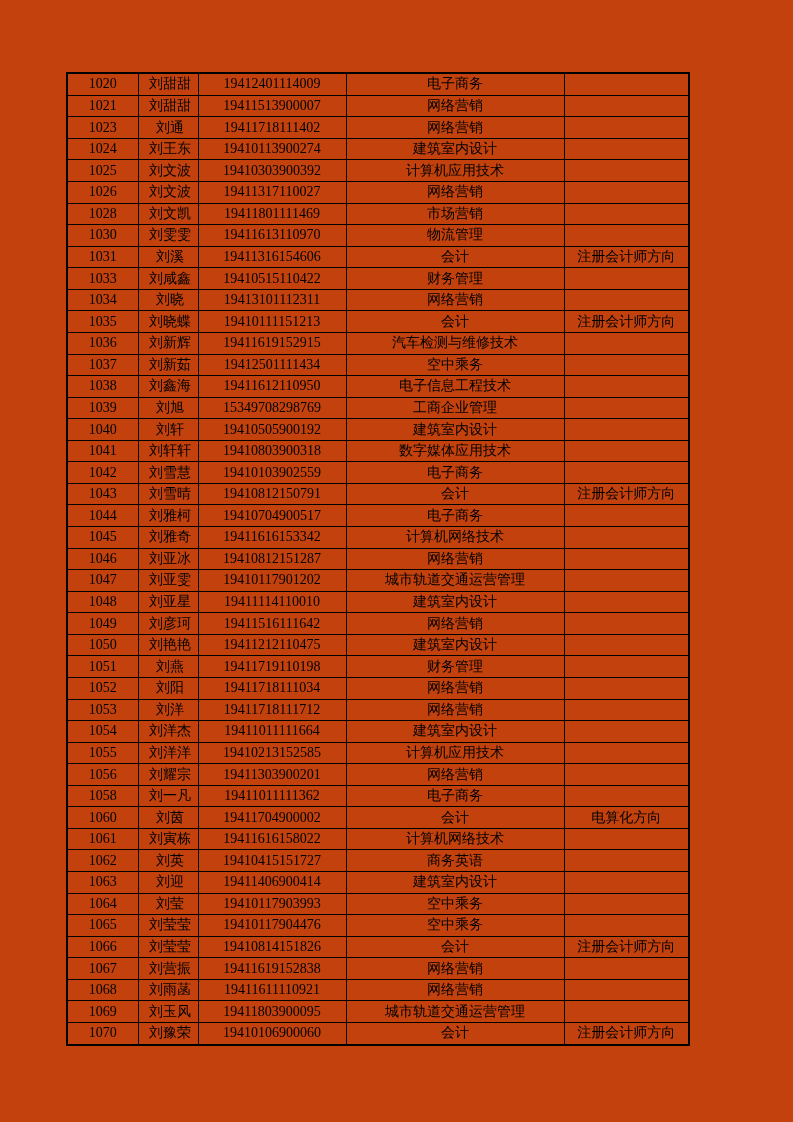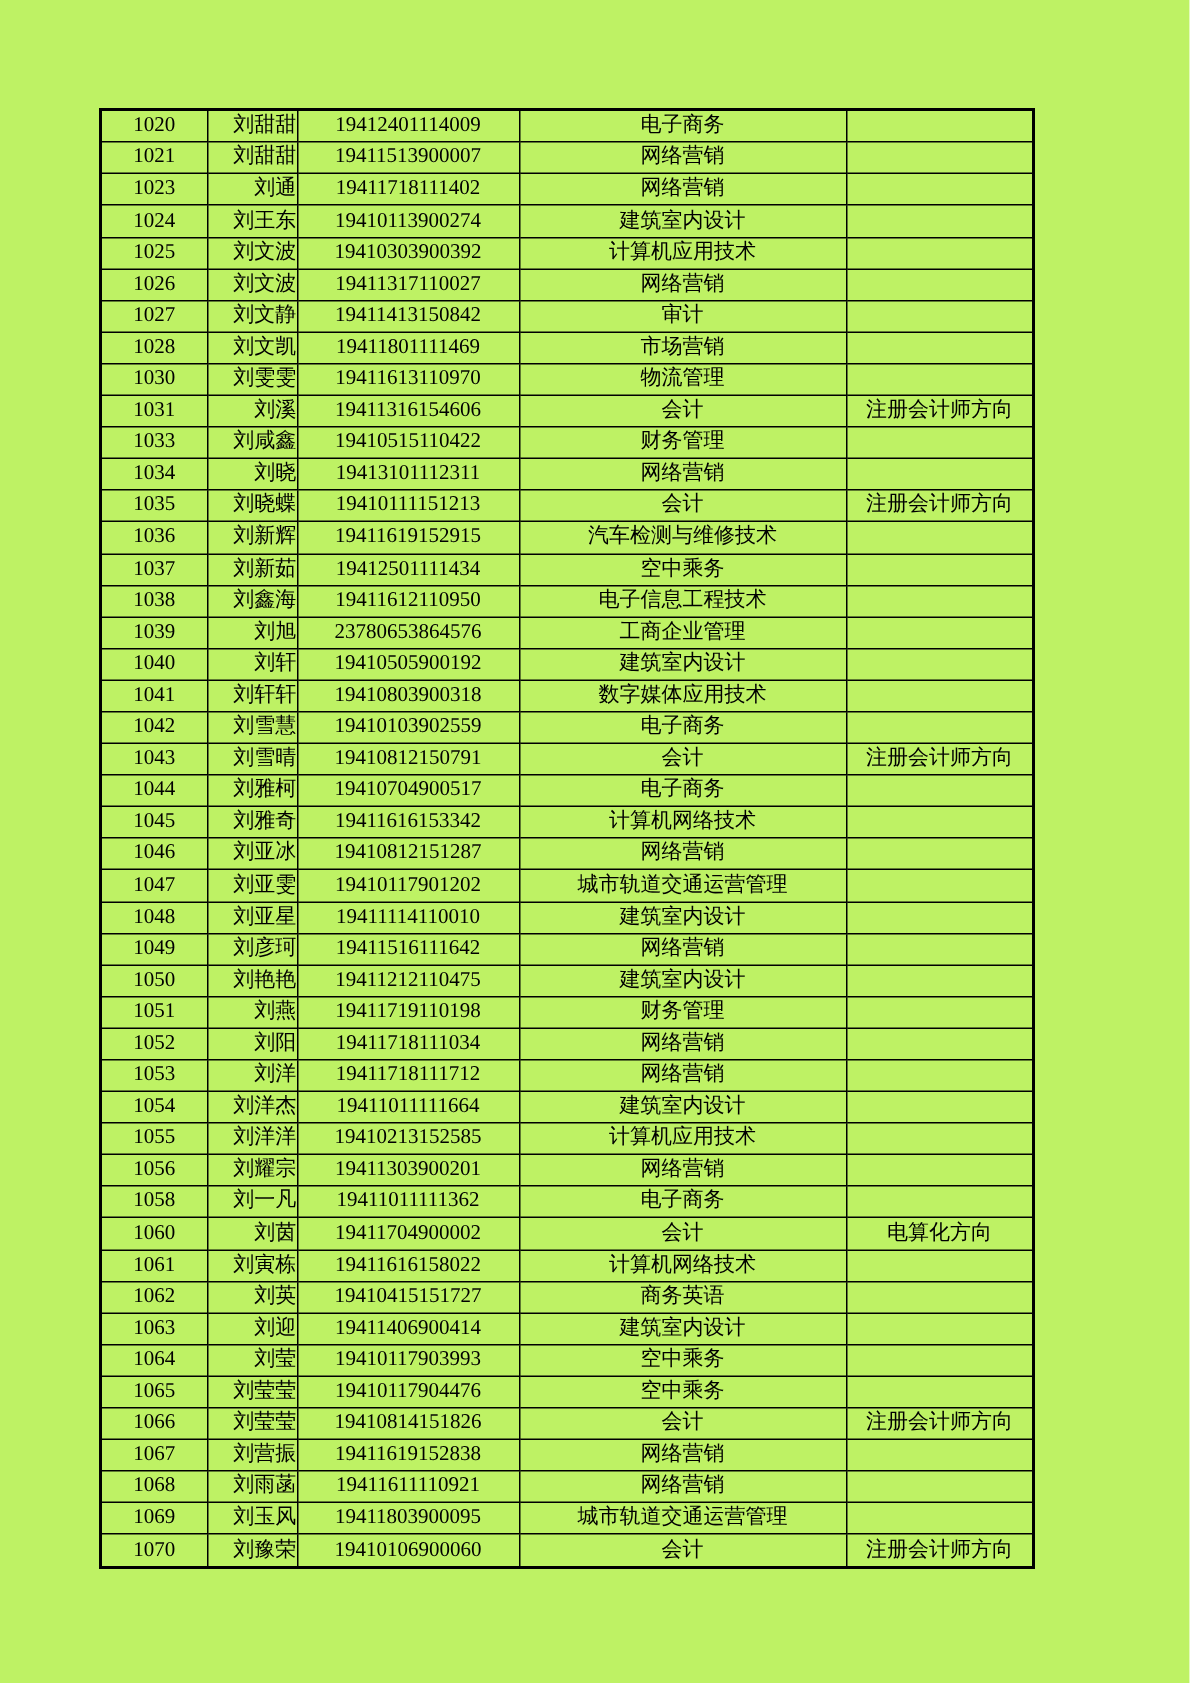--- a/index.html
+++ b/index.html
@@ -8,21 +8,21 @@
     width: 793px;
     height: 1122px;
     background: #ffffff;
     overflow: hidden;
     font-family: "Liberation Serif", "DejaVu Serif", serif;
   }
   .page {
     position: relative;
     width: 793px;
     height: 1122px;
-    background: #bef264;
+    background: #c2410c;
   }
   table.roster {
     position: absolute;
     left: 66px;
     top: 72px;
     width: 622px;
     height: 974px;
     border-collapse: collapse;
     table-layout: fixed;
     color: #000000;
@@ -34,21 +34,21 @@
     padding: 0;
     white-space: nowrap;
     overflow: hidden;
     text-align: center;
     vertical-align: middle;
   }
   table.roster {
     border: 2px solid #000000;
   }
   table.roster td.name-cell {
-    text-align: right;
+    text-align: center;
     padding-left: 4px;
   }
 </style>
 </head>
 <body>
 
 <div class="page">
   <table class="roster">
     <colgroup>
       <col style="width:71px">
@@ -94,27 +94,20 @@
           <td class="note-cell"></td>
         </tr>
         <tr>
           <td class="serial-cell">1026</td>
           <td class="name-cell">刘文波</td>
           <td class="student-id-cell">19411317110027</td>
           <td class="major-cell">网络营销</td>
           <td class="note-cell"></td>
         </tr>
         <tr>
-          <td class="serial-cell">1027</td>
-          <td class="name-cell">刘文静</td>
-          <td class="student-id-cell">19411413150842</td>
-          <td class="major-cell">审计</td>
-          <td class="note-cell"></td>
-        </tr>
-        <tr>
           <td class="serial-cell">1028</td>
           <td class="name-cell">刘文凯</td>
           <td class="student-id-cell">19411801111469</td>
           <td class="major-cell">市场营销</td>
           <td class="note-cell"></td>
         </tr>
         <tr>
           <td class="serial-cell">1030</td>
           <td class="name-cell">刘雯雯</td>
           <td class="student-id-cell">19411613110970</td>
@@ -166,21 +159,21 @@
         <tr>
           <td class="serial-cell">1038</td>
           <td class="name-cell">刘鑫海</td>
           <td class="student-id-cell">19411612110950</td>
           <td class="major-cell">电子信息工程技术</td>
           <td class="note-cell"></td>
         </tr>
         <tr>
           <td class="serial-cell">1039</td>
           <td class="name-cell">刘旭</td>
-          <td class="student-id-cell">23780653864576</td>
+          <td class="student-id-cell">15349708298769</td>
           <td class="major-cell">工商企业管理</td>
           <td class="note-cell"></td>
         </tr>
         <tr>
           <td class="serial-cell">1040</td>
           <td class="name-cell">刘轩</td>
           <td class="student-id-cell">19410505900192</td>
           <td class="major-cell">建筑室内设计</td>
           <td class="note-cell"></td>
         </tr>

